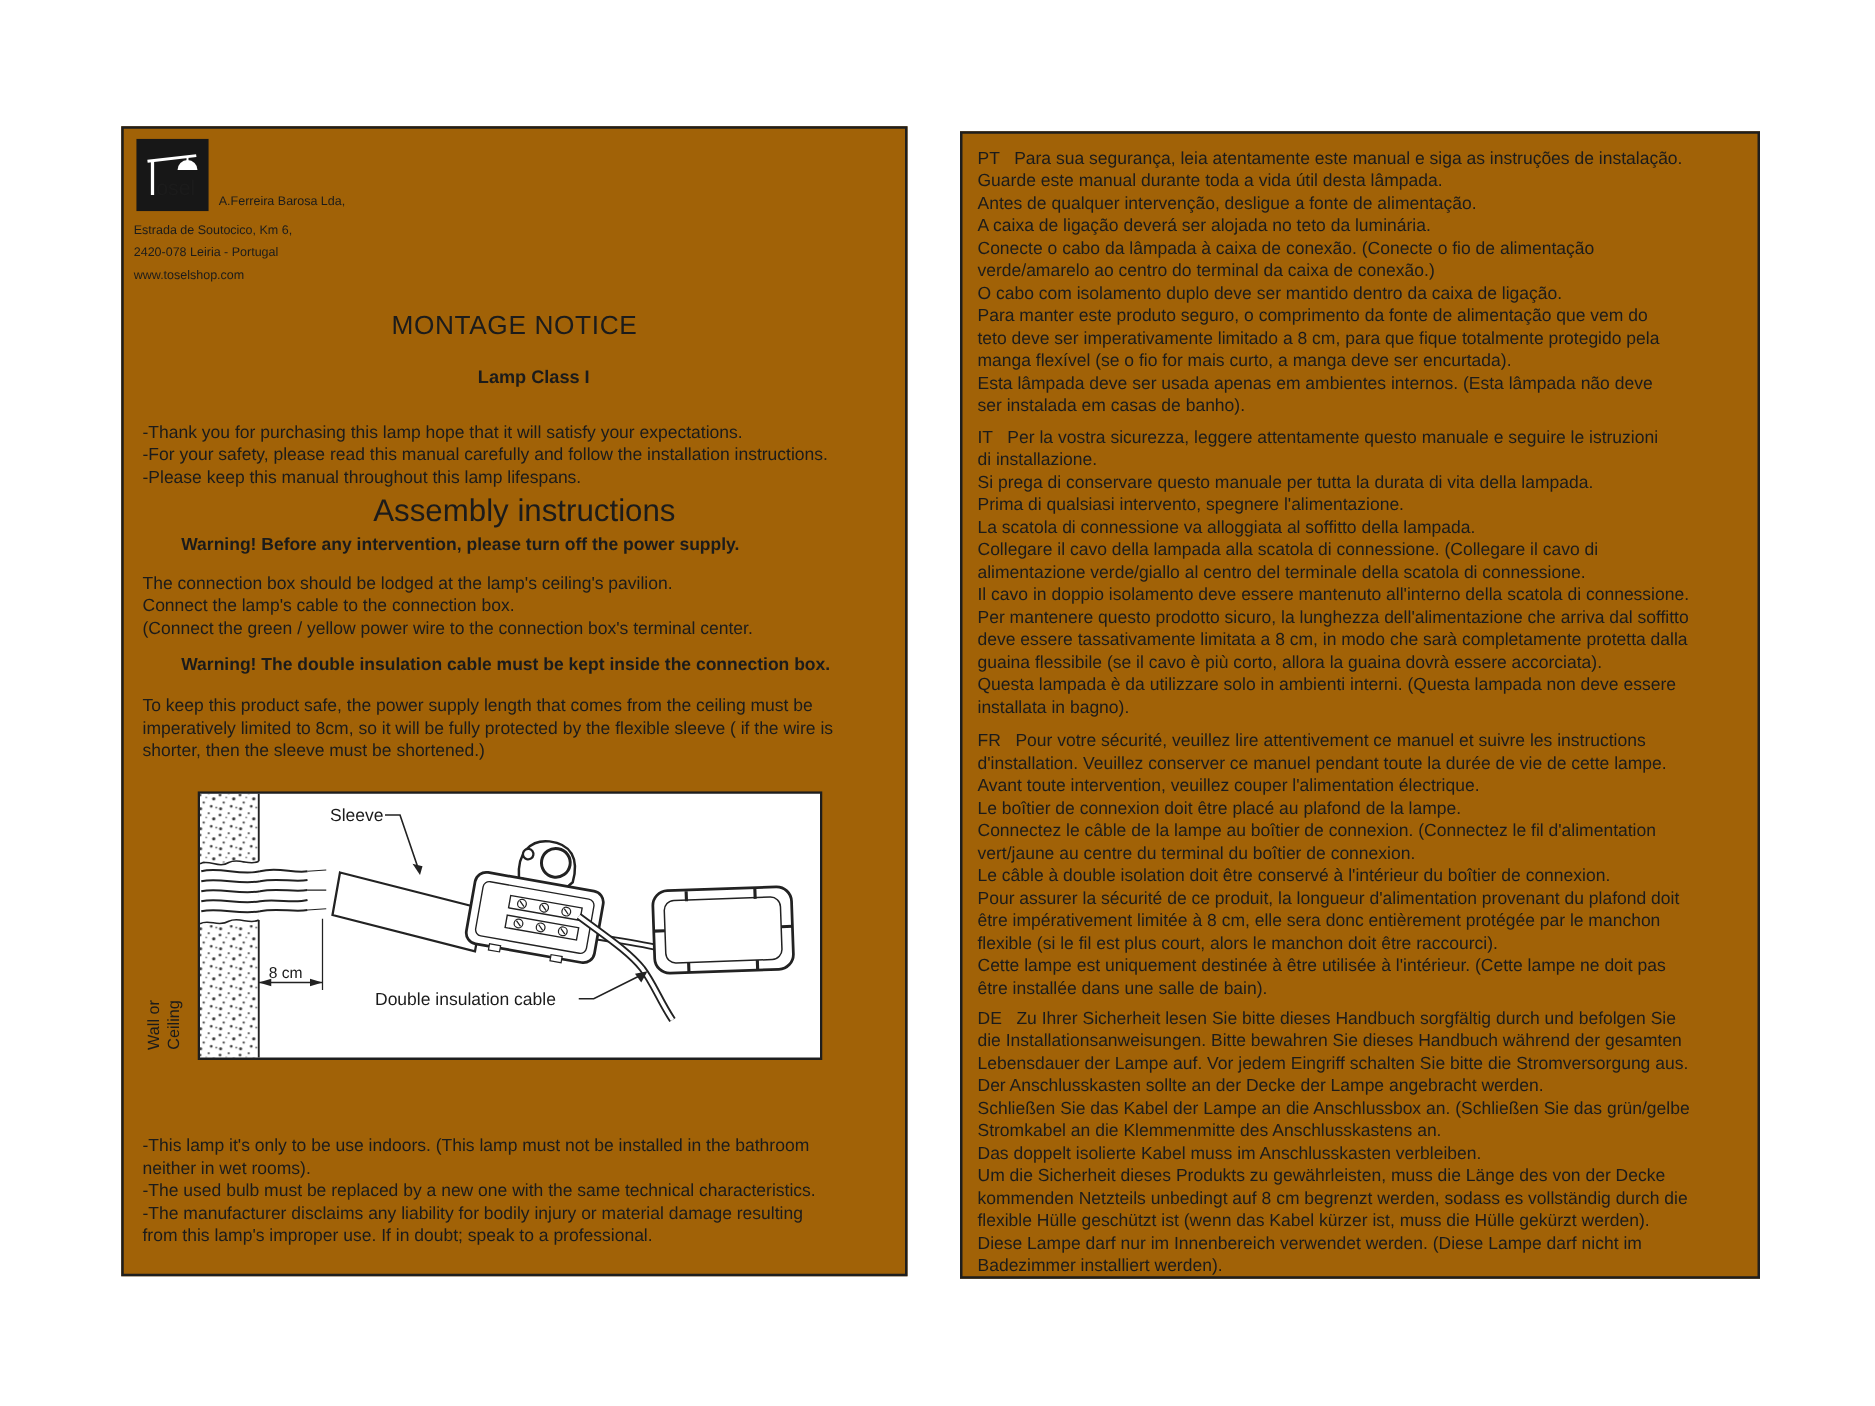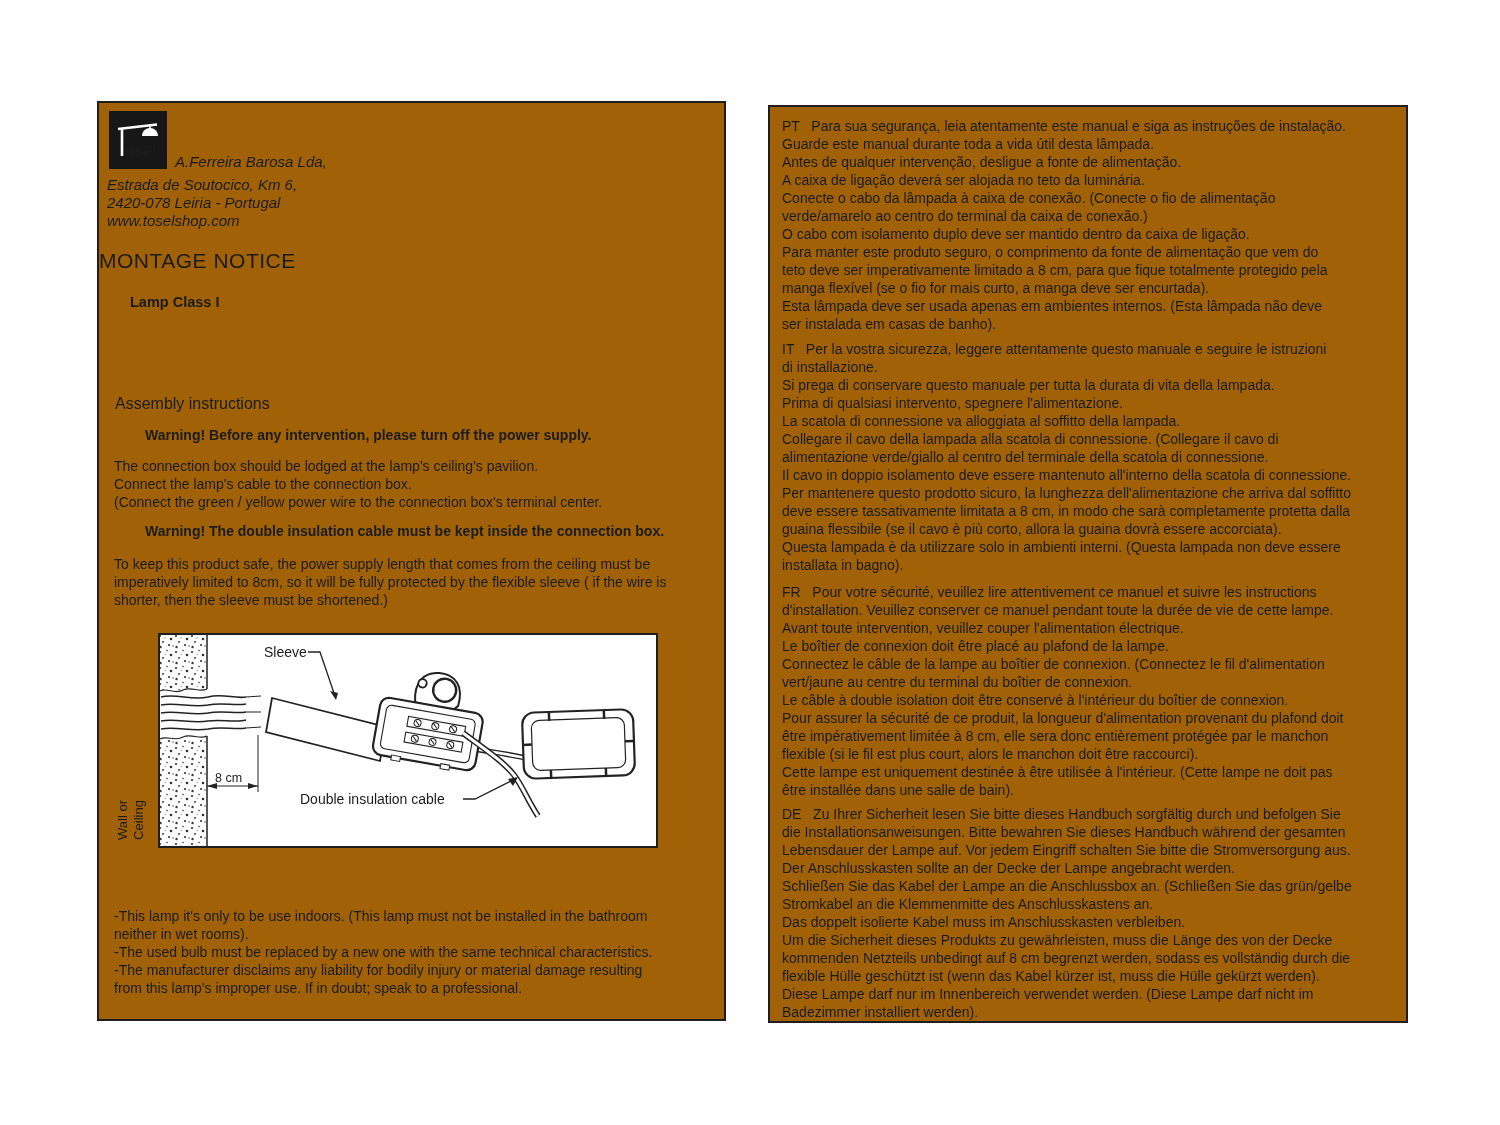--- a/index.html
+++ b/index.html
@@ -4,25 +4,25 @@
 <style>
   html,body{margin:0;padding:0;background:#ffffff;}
   #canvas{position:relative;width:1500px;height:1125px;background:#ffffff;overflow:hidden;
           font-family:"Liberation Sans","DejaVu Sans",sans-serif;color:#1b1b1b;}
   .page{position:absolute;background:#a16207;border:2px solid #1e1e1e;}
   #left-page{left:97px;top:101px;width:625px;height:916px;}
   #right-page{left:768px;top:105px;width:636px;height:914px;}
   .abs{position:absolute;}
   .pre{white-space:pre;}
   .body-text{font-size:14px;line-height:18px;}
-  .centered{left:0;right:0;}
+  .centered{left:0;right:0;text-align:center;}
   .h1{font-size:21px;letter-spacing:.5px;}
-  .h2{font-size:16px;margin-left:16px;}
+  .h2{font-size:25px;margin-left:16px;}
   .bold{font-weight:bold;margin-left:31px;}
-  .small-text{font-size:15px;line-height:18px;font-style:italic;}
+  .small-text{font-size:10px;line-height:18px;}
   .rp-para{position:absolute;left:12px;font-size:14px;line-height:18px;white-space:pre;}
   #wall-label{font-size:13px;line-height:16px;white-space:pre-line;text-align:center;
               transform:rotate(-90deg);transform-origin:center center;}
   svg text{fill:#1b1b1b;}
   .dline{stroke:#222;fill:none;}
 </style>
 </head>
 <body>
 
 <div id="canvas">
@@ -39,20 +39,23 @@
     </svg>
 
     <div class="abs small-text" style="left:76px;top:50px">A.Ferreira Barosa Lda,</div>
     <div class="abs small-text pre" style="left:8px;top:73px">Estrada de Soutocico, Km 6,
 2420-078 Leiria - Portugal
 www.toselshop.com</div>
 
     <div class="abs centered h1" style="top:146px">MONTAGE NOTICE</div>
     <div class="abs centered bold" style="top:191px;font-size:14.5px">Lamp Class I</div>
 
+    <div class="abs body-text pre" style="left:15px;top:233px">-Thank you for purchasing this lamp hope that it will satisfy your expectations.
+-For your safety, please read this manual carefully and follow the installation instructions.
+-Please keep this manual throughout this lamp lifespans.</div>
 
     <div class="abs centered h2" style="top:292px">Assembly instructions</div>
 
     <div class="abs body-text bold" style="left:15px;top:323px">Warning! Before any intervention, please turn off the power supply.</div>
 
     <div class="abs body-text pre" style="left:15px;top:354px">The connection box should be lodged at the lamp's ceiling's pavilion.
 Connect the lamp's cable to the connection box.
 (Connect the green / yellow power wire to the connection box's terminal center.</div>
 
     <div class="abs body-text bold" style="left:15px;top:419px">Warning! The double insulation cable must be kept inside the connection box.</div>

